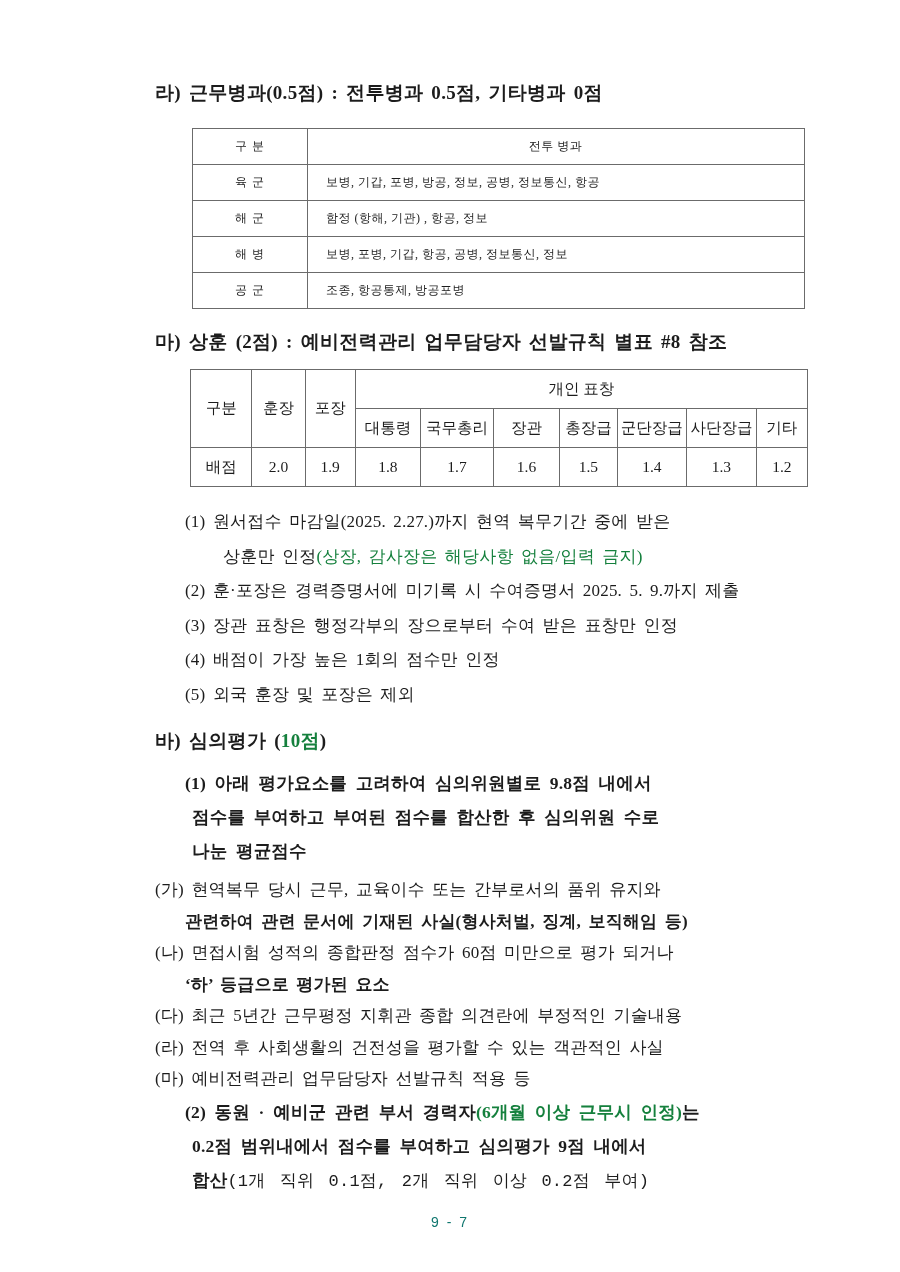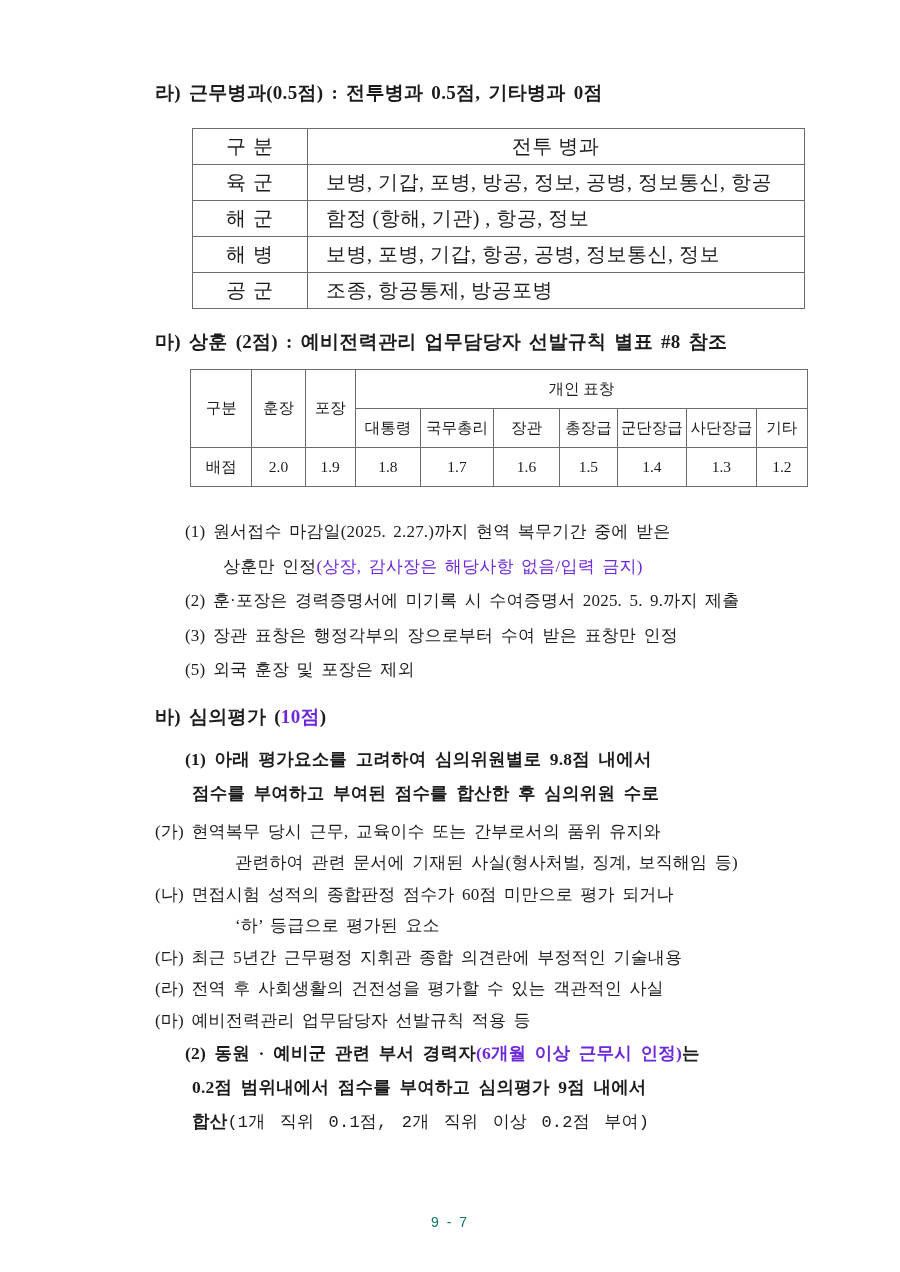--- a/index.html
+++ b/index.html
@@ -12,56 +12,56 @@
     color:#1c1c1c;
     overflow:hidden;
   }
   .content { position:absolute; top:80px; left:155px; width:695px; }
 
   .heading {
     font-size:19px; font-weight:700;
     letter-spacing:0.3px; word-spacing:3px;
     line-height:26px;
   }
-  .blue { color:#6d28d9; }
+  .blue { color:#15803d; }
 
   
   table { border-collapse:collapse; }
-  td { border:1px solid #6b6b6b; font-size:20px; }
+  td { border:1px solid #6b6b6b; font-size:12px; }
   .t1 { margin:22px 0 0 37px; width:613px; table-layout:fixed; }
   .t1 td { height:33px; }
   .t1 .c1 { width:112px; text-align:center; letter-spacing:1px; }
   .t1 .c2 { padding-left:18px; text-align:left; letter-spacing:0.5px; }
   .t1 .hdr { text-align:center; padding-left:0; }
 
   
   .t2 { margin:14px 0 0 35px; width:618px; table-layout:fixed; }
   .t2 td { text-align:center; font-size:15.5px; height:36px; }
   .t2 .rh { height:34px;margin-left:40px; }
 
   
-  .notes { margin-top:28px; font-size:17px; }
+  .notes { margin-top:18px; font-size:17px; }
   .note-line {
     margin-left:30px; line-height:34.5px;
     word-spacing:3px; letter-spacing:0.2px;
   }
   .note-cont { margin-left:68px; }
 
   
   .ba { margin-top:16px; }
   .ba-item {
     margin-left:30px; font-size:17.5px; font-weight:700;
     line-height:34px; word-spacing:4px; letter-spacing:0.2px;
   }
   .ba-cont { margin-left:37px; }
   .sub-item {
     font-size:17px; font-weight:400;
     line-height:31.5px; word-spacing:3px; letter-spacing:0.2px;
   }
-  .sub-cont { margin-left:80px; }
+  .sub-cont { margin-left:30px;font-weight:bold; }
   .normal { font-weight:400; font-size:17px;font-family:Liberation Mono, monospace; }
 
   .footer {
     position:absolute; bottom:42px; left:0; width:900px;
     text-align:center; font-size:14px; letter-spacing:2px;
     font-family:"Liberation Sans","DejaVu Sans",sans-serif; color:#0f766e;
   }
 </style>
 </head>
 <body>
@@ -150,33 +150,38 @@
       <div class="note-line note-cont"><span>상훈만 인정</span><span class="blue">(상장, 감사장은 해당사항 없음/입력 금지)</span></div>
       <div class="note-line">
         <span>(2)</span>
         <span>훈·포장은 경력증명서에 미기록 시 수여증명서 2025. 5. 9.까지 제출</span>
       </div>
       <div class="note-line">
         <span>(3)</span>
         <span>장관 표창은 행정각부의 장으로부터 수여 받은 표창만 인정</span>
       </div>
       <div class="note-line">
+        <span>(4)</span>
+        <span>배점이 가장 높은 1회의 점수만 인정</span>
+      </div>
+      <div class="note-line">
         <span>(5)</span>
         <span>외국 훈장 및 포장은 제외</span>
       </div>
     </div>
 
     <div class="ba">
       <div class="heading"><span>바) 심의평가 (</span><span class="blue">10점</span><span>)</span></div>
 
       <div class="ba-item" style="margin-top:12px;">
         <span>(1)</span>
         <span>아래 평가요소를 고려하여 심의위원별로 9.8점 내에서</span>
       </div>
       <div class="ba-item ba-cont">점수를 부여하고  부여된 점수를 합산한 후 심의위원 수로</div>
+      <div class="ba-item ba-cont">나눈 평균점수</div>
 
       <div class="sub-item" style="margin-top:6px;">
         <span>(가)</span>
         <span>현역복무 당시 근무, 교육이수 또는 간부로서의 품위 유지와</span>
       </div>
       <div class="sub-item sub-cont">관련하여 관련  문서에 기재된 사실(형사처벌, 징계, 보직해임 등)</div>
 
       <div class="sub-item">
         <span>(나)</span>
         <span>면접시험 성적의 종합판정 점수가 60점 미만으로 평가 되거나</span>

